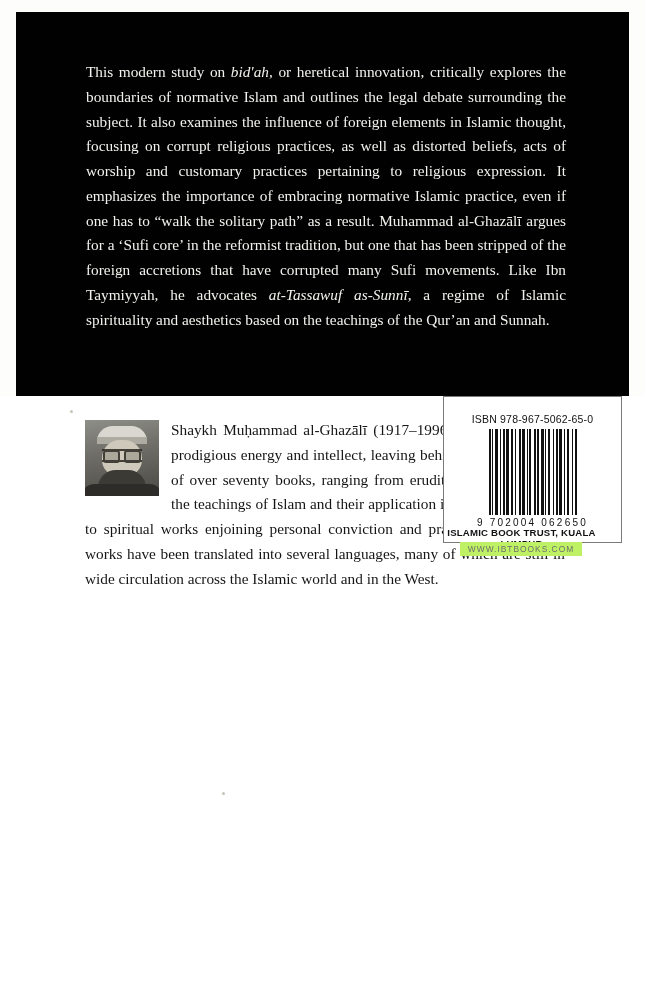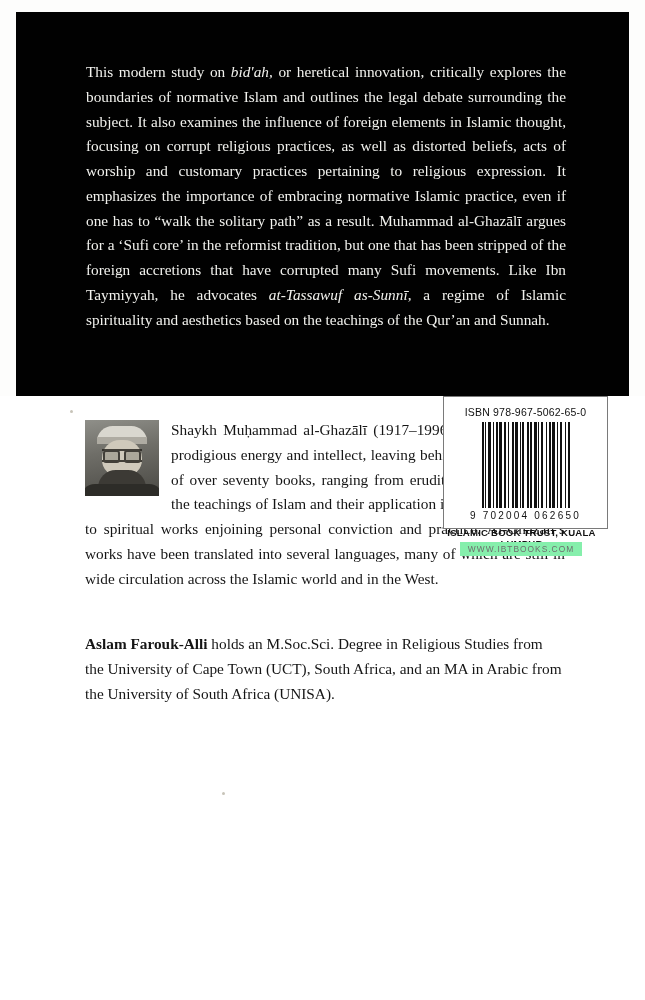--- a/index.html
+++ b/index.html
@@ -152,21 +152,21 @@
   .translator-block b { font-weight: bold; }
 
   
   .isbn-box {
     position: absolute;
     left: 443px;
     top: 396px;
     width: 155px;
     background: #ffffff;
     border: 1px solid #7a7a7a;
-    padding: 4px;
+    padding: 11px;
   }
   .isbn-inner { padding: 5px 6px 3px 6px; }
   .isbn-number {
     font-family: "Liberation Sans", sans-serif;
     font-size: 10.5px;
     text-align: center;
     letter-spacing: .2px;
     color: #111;
     margin-bottom: 4px;
   }
@@ -201,21 +201,21 @@
     text-align: center;
     color: #111;
     letter-spacing: .2px;
   }
   .publisher-url {
     position: absolute;
     left: 460px;
     top: 542px;
     width: 122px;
     height: 14px;
-    background: #86efac;
+    background: #bef264;
     color: #6e6e6e;
     font-family: "Liberation Sans", sans-serif;
     font-size: 8.4px;
     text-align: center;
     line-height: 14px;
     letter-spacing: 1px;
   }
 
   .speck {
     position: absolute;
@@ -247,23 +247,20 @@
         <div class="face"></div>
         <div class="glasses"></div>
         <div class="beard"></div>
         <div class="shoulders"></div>
       </div>
       <div class="bio-text">
         <b>Shaykh Muḥammad al-Ghazālī</b><span> (1917–1996)</span><span> was a scholar of prodigious energy and intellect, leaving behind a written legacy of over seventy books, ranging from erudite commentaries on the teachings of Islam and their application in the modern world to spiritual works enjoining personal conviction and practice. Al-Ghazālī’s works have been translated into several languages, many of which are still in wide circulation across the Islamic world and in the West.</span>
       </div>
     </div>
 
-    <div class="translator-block">
-      <b>Aslam Farouk-Alli</b><span> holds an M.Soc.Sci. Degree in Religious Studies from the University of Cape Town (UCT), South Africa, and an MA in Arabic from the University of South Africa (UNISA).</span>
-    </div>
   </div>
 
   <div class="isbn-box">
     <div class="isbn-inner">
       <div class="isbn-number">ISBN 978-967-5062-65-0</div>
       <div class="barcode">
         <span style="width:2px"></span>
           <span style="width:1px;background:#fff"></span>
           <span style="width:1px"></span>
         <span style="width:2px;background:#fff"></span>

